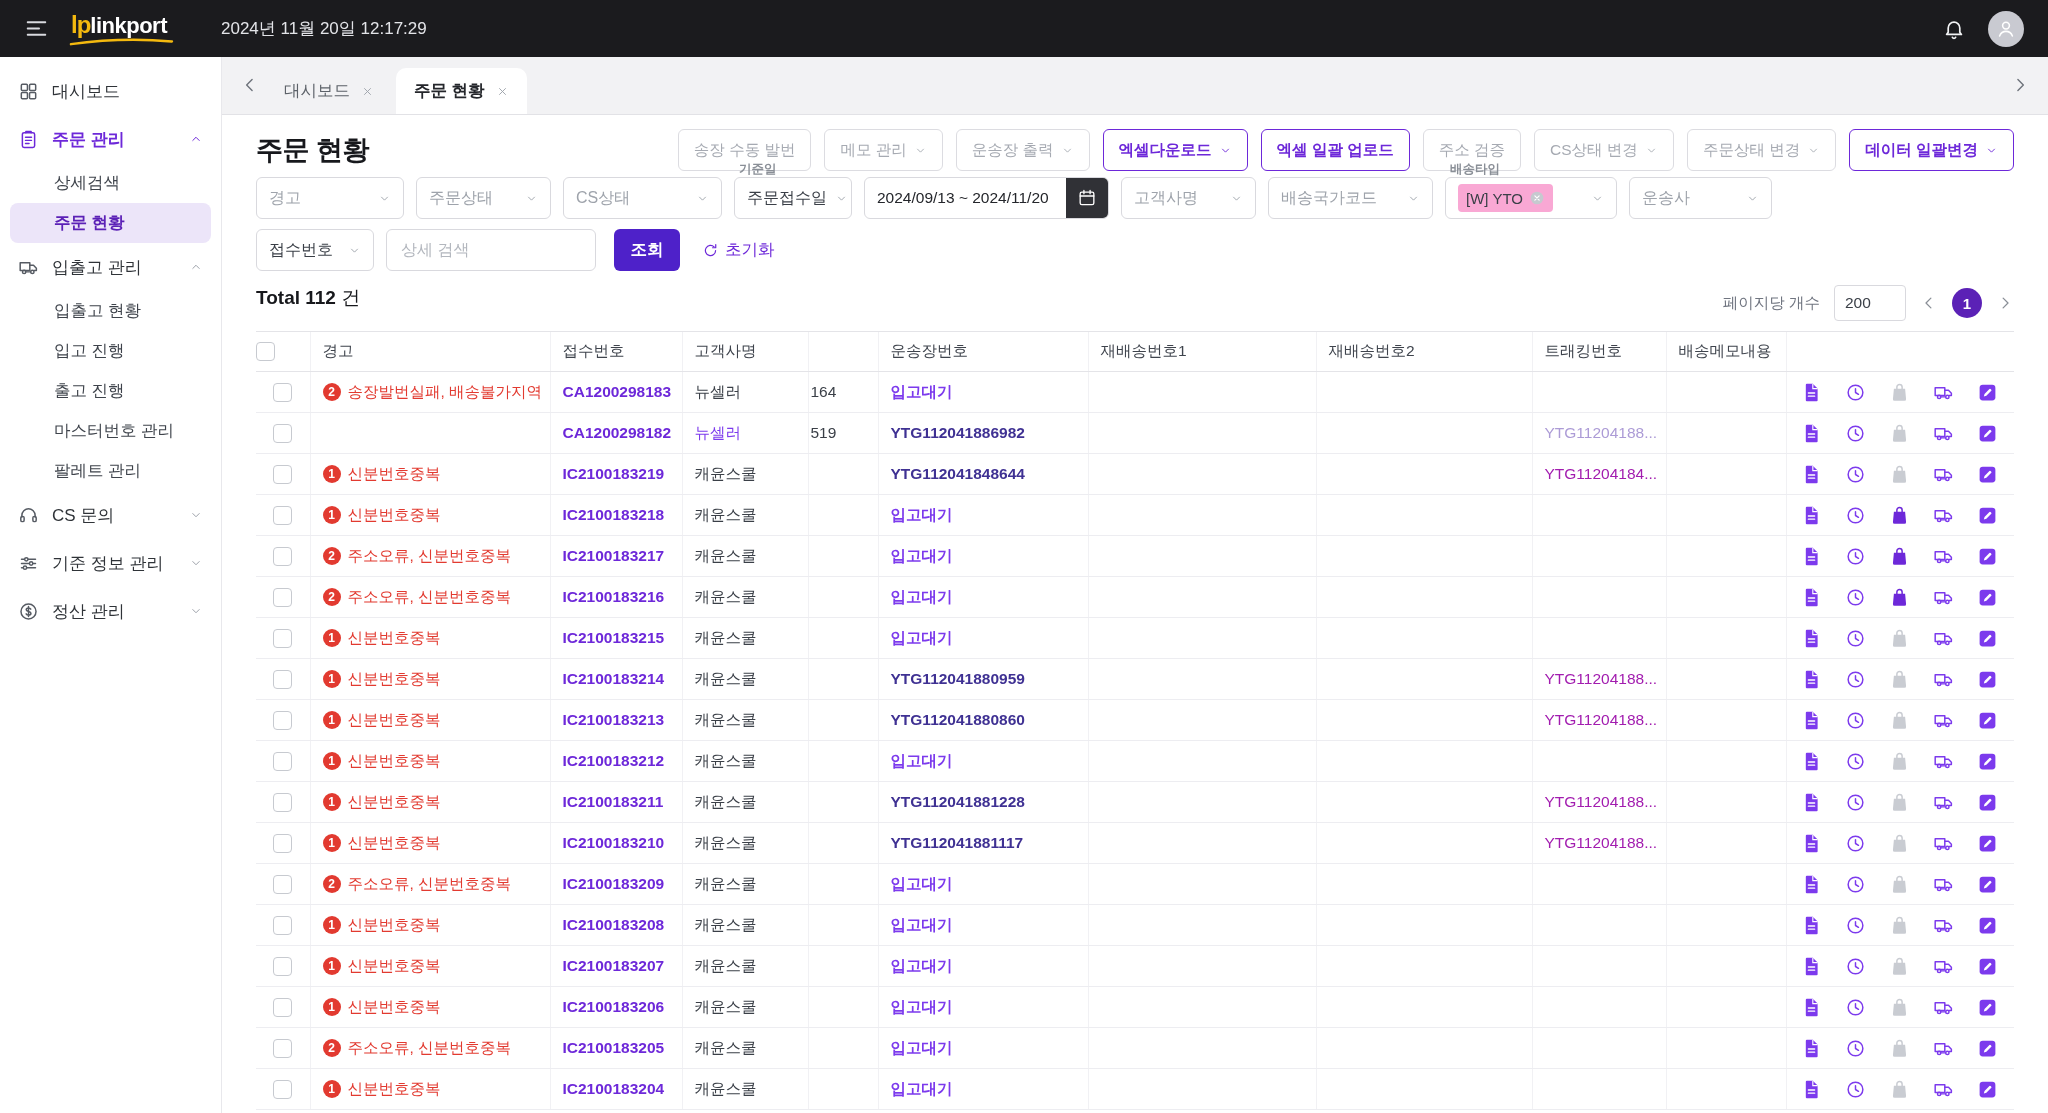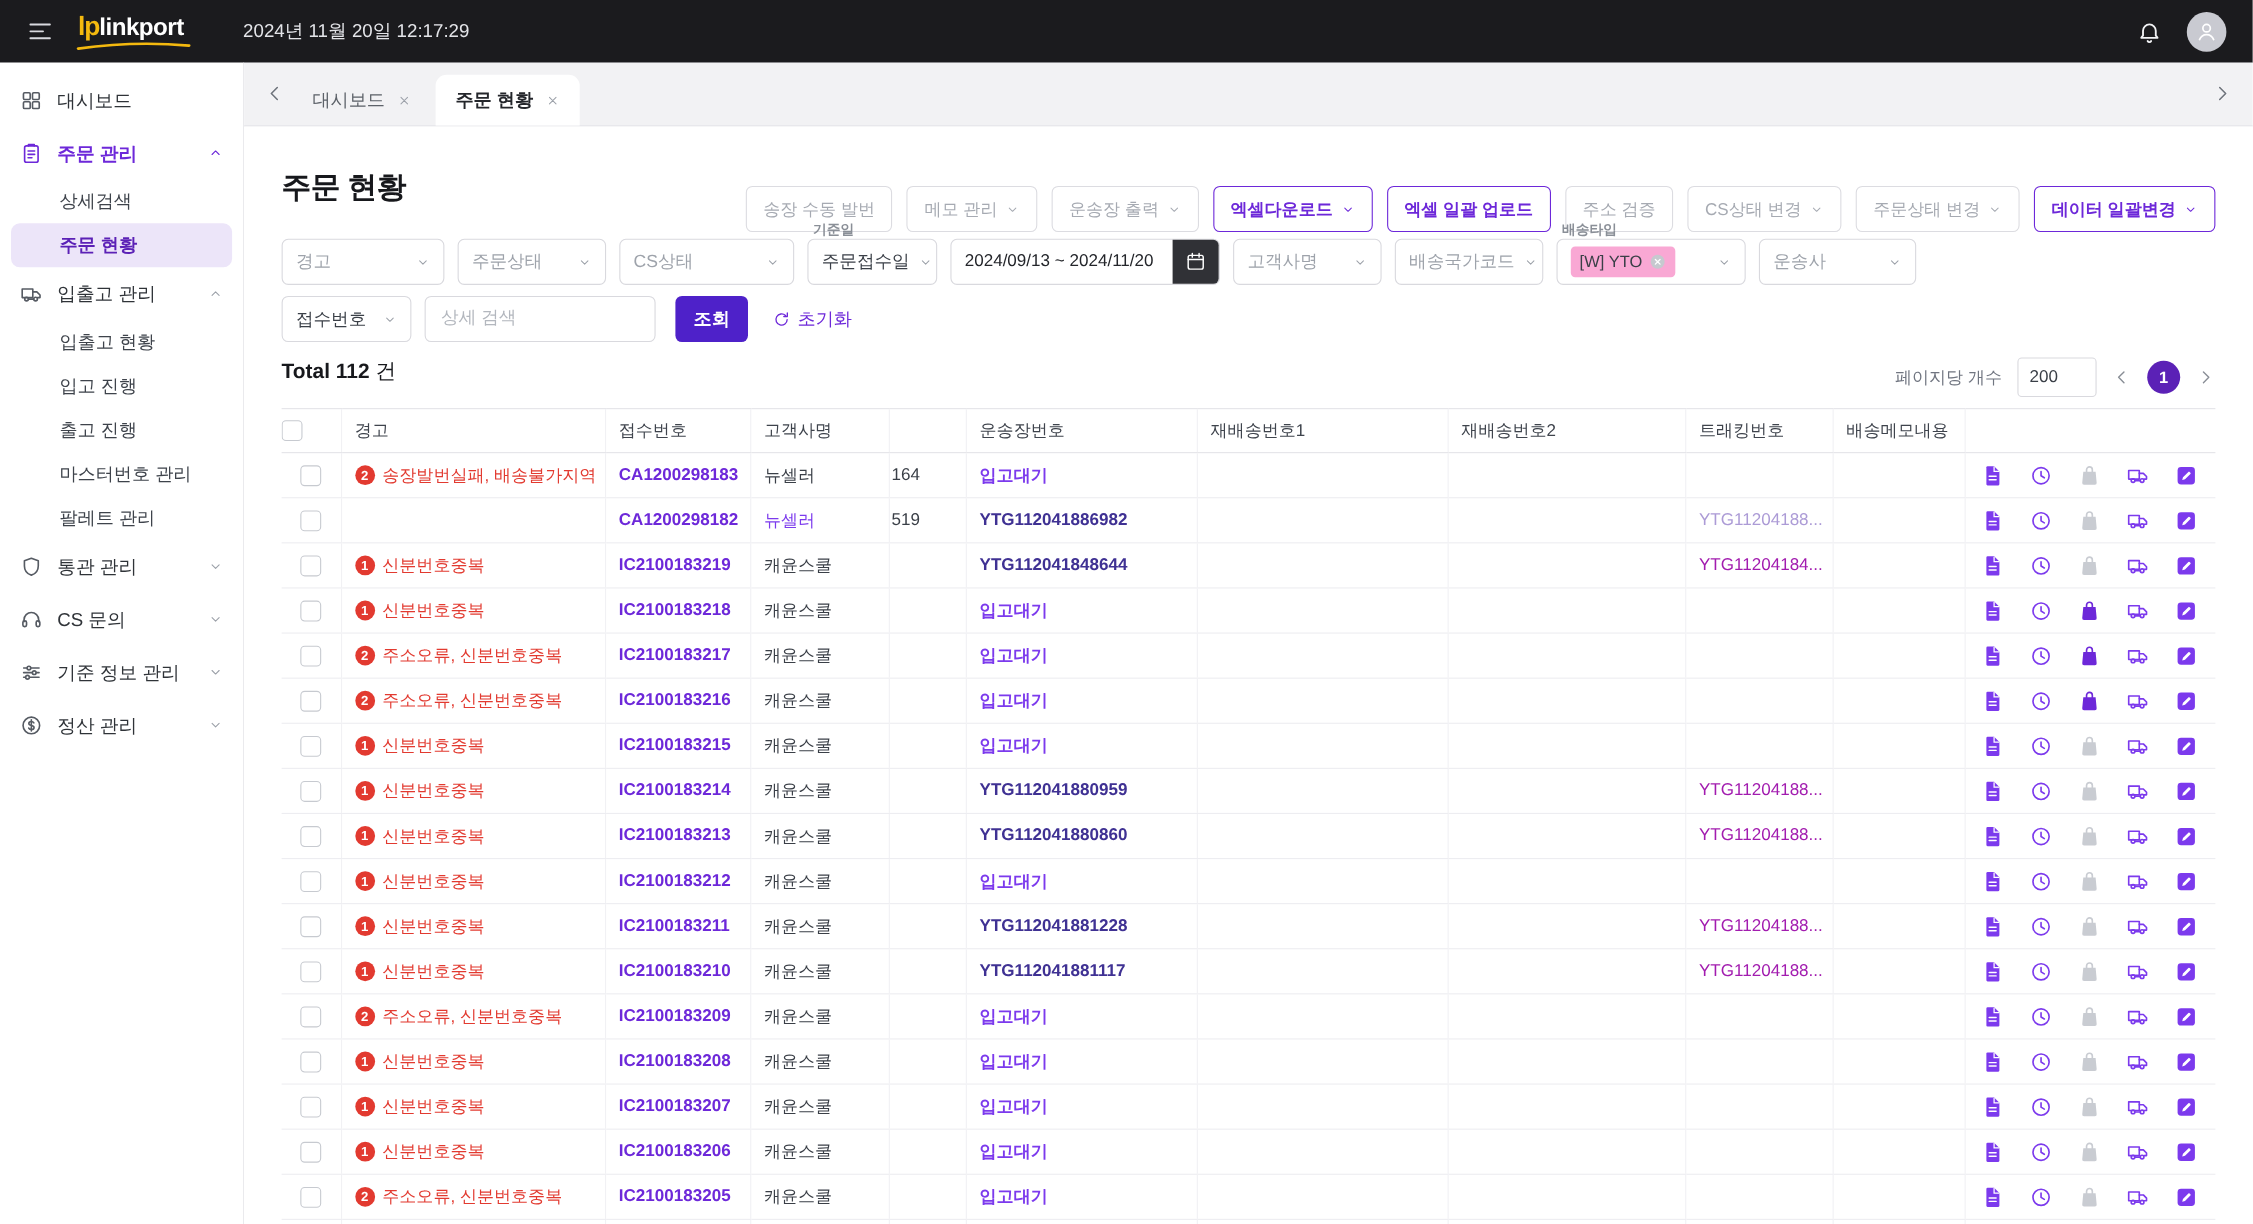--- a/index.html
+++ b/index.html
@@ -40,21 +40,21 @@
   .tab-arrow.right { margin-left:auto; }
   .tabs { display:flex; align-items:flex-end; gap:4px; height:100%; }
   .tab { height:46px; display:flex; align-items:center; gap:11px; padding:0 18px; font-size:16.5px; color:#5D6269; border-radius:10px 10px 0 0; cursor:pointer; white-space:nowrap; }
   .tab.active { background:#fff; color:#24262B; font-weight:bold; }
   .tab .ic { width:13px; height:13px; color:#9CA1A9; }
 
   
   .content { flex:1; background:#fff; padding:0 34px; overflow:hidden; }
   .title-row { margin-top:14px; display:flex; align-items:center; justify-content:space-between; }
   h1 { font-size:27px; font-weight:bold; color:#17181C; letter-spacing:-0.5px; white-space:nowrap; }
-  .toolbar { display:flex; gap:13px;margin-top:40px; }
+  .toolbar { display:flex; gap:13px; }
   .btn { height:42px; padding:0 15px; border-radius:6px; background:#fff; border:1px solid #DCDCE1; color:#A6AAB2;
          display:flex; align-items:center; gap:7px; font-size:15.5px; cursor:pointer; white-space:nowrap; }
   .btn.primary { border-color:#6D28D9; color:#6D28D9; font-weight:bold; }
   .btn .ic { width:13px; height:13px; }
 
   .filter-row { display:flex; align-items:center; gap:12px; margin-top:6px; }
   #filter-row1 { margin-top:6px; }
   .filter-row.row2 { margin-top:10px; }
   .fsel { position:relative; height:42px; border:1px solid #D9D9DE; border-radius:6px; background:#fff; cursor:pointer;
           display:flex; align-items:center; justify-content:space-between; gap:8px; padding:0 12px; font-size:16px; color:#9EA3AB; white-space:nowrap; }
@@ -190,33 +190,20 @@
           </span>
     </div>
         <div class="side-sub ">입출고 현황</div>
         <div class="side-sub ">입고 진행</div>
         <div class="side-sub ">출고 진행</div>
         <div class="side-sub ">마스터번호 관리</div>
         <div class="side-sub ">팔레트 관리</div>
         <div class="side-item ">
       <span class="ic ">
             <svg viewBox="0 0 24 24" stroke="currentColor" stroke-width="1.7" fill="none" stroke-linecap="round" stroke-linejoin="round">
-              <path d="M12 2.8l7.2 2.7v5.3c0 4.9-3 8.2-7.2 9.6-4.2-1.4-7.2-4.7-7.2-9.6V5.5z"></path>
-            </svg>
-          </span>
-      <span>통관 관리</span>
-          <span class="ic chev">
-            <svg viewBox="0 0 24 24" stroke="currentColor" stroke-width="1.7" fill="none" stroke-linecap="round" stroke-linejoin="round">
-              <path d="M6.5 9.5L12 15l5.5-5.5"></path>
-            </svg>
-          </span>
-    </div>
-        <div class="side-item ">
-      <span class="ic ">
-            <svg viewBox="0 0 24 24" stroke="currentColor" stroke-width="1.7" fill="none" stroke-linecap="round" stroke-linejoin="round">
               <path d="M4.4 14v-2a7.6 7.6 0 0115.2 0v2"></path>
               <rect x="3.2" y="13" width="3.8" height="6" rx="1.7"></rect>
               <rect x="17" y="13" width="3.8" height="6" rx="1.7"></rect>
             </svg>
           </span>
       <span>CS 문의</span>
           <span class="ic chev">
             <svg viewBox="0 0 24 24" stroke="currentColor" stroke-width="1.7" fill="none" stroke-linecap="round" stroke-linejoin="round">
               <path d="M6.5 9.5L12 15l5.5-5.5"></path>
             </svg>
@@ -393,21 +380,21 @@
               </span>
             </div>
             <div class="fsel " style="width:135px">
         <span>고객사명</span>
         <span class="ic chev">
                 <svg viewBox="0 0 24 24" stroke="currentColor" stroke-width="1.7" fill="none" stroke-linecap="round" stroke-linejoin="round">
                   <path d="M6.5 9.5L12 15l5.5-5.5"></path>
                 </svg>
               </span>
             </div>
-            <div class="fsel " style="width:135px">
+            <div class="fsel " style="width:165px">
         <span>배송국가코드</span>
         <span class="ic chev">
                 <svg viewBox="0 0 24 24" stroke="currentColor" stroke-width="1.7" fill="none" stroke-linecap="round" stroke-linejoin="round">
                   <path d="M6.5 9.5L12 15l5.5-5.5"></path>
                 </svg>
               </span>
             </div>
             <div class="fsel dark" style="width:172px">
         <span class="flabel">배송타입</span>
               <span class="chip">

